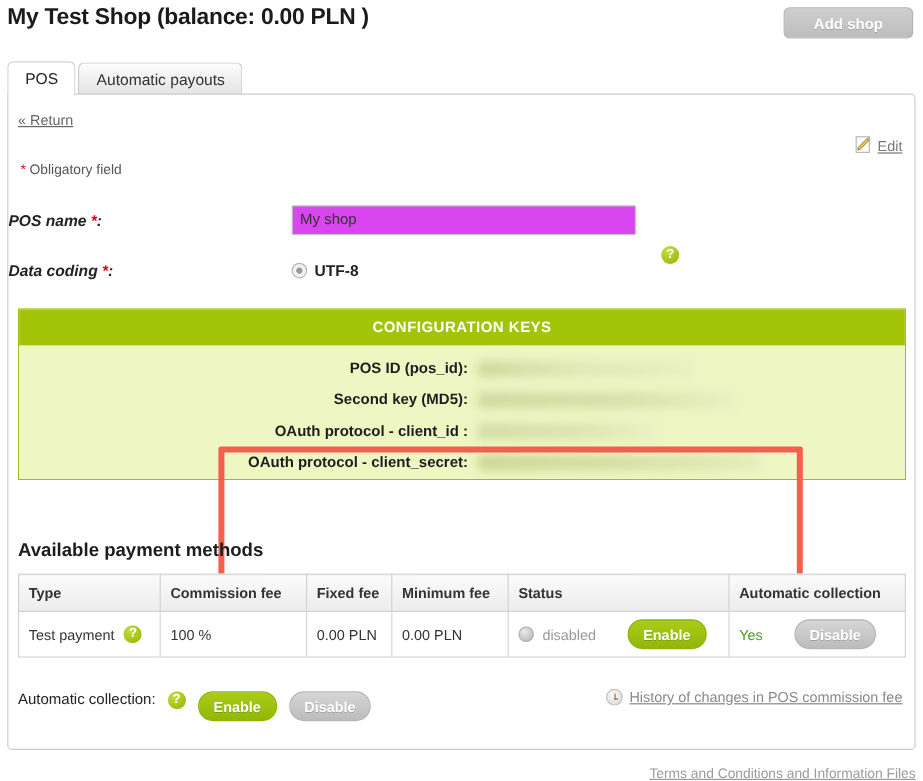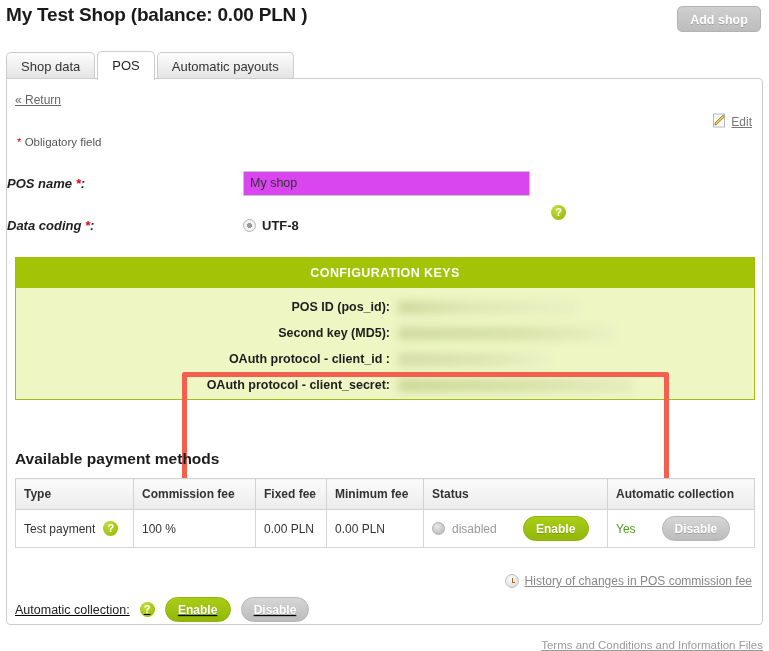--- a/index.html
+++ b/index.html
@@ -13,21 +13,21 @@
   .page { position: relative; width: 769px; height: 651px; background:#fff; }
 
   
   .page-title {
     position: absolute; left: 6px; top: 4px;
     font-size: 19px; font-weight: bold; color: #1a1a1a;
     letter-spacing: -0.2px; white-space: nowrap;
   }
   .add-shop-btn {
     position: absolute; right: 8px; top: 6px;
-    width: 84px; height: 26px; line-height: 26px;
+    width: 108px; height: 26px; line-height: 26px;
     text-align: center;
     font-size: 12.5px; font-weight: bold; color: #ffffff;
     background: linear-gradient(#cfcfcf,#bdbdbd);
     border: 1px solid #b4b4b4;
     border-radius: 5px;
     text-shadow: 0 1px 0 rgba(0,0,0,.18);
     cursor: pointer;
   }
 
   
@@ -228,22 +228,22 @@
     background: radial-gradient(circle at 40% 32%, #fafafa, #dcdcdc 85%);
     position: relative; display:inline-block;
   }
   .clock-icon:before {
     content:""; position:absolute; left:6px; top:3px; width:1px; height:4.5px; background:#b0651f;
   }
   .clock-icon:after {
     content:""; position:absolute; left:6px; top:6.5px; width:3.5px; height:1px; background:#b0651f;
   }
   .auto-coll-row {
-    position: absolute; left: 8px; top: 518px;
-    display:flex; align-items:center; gap: 10px; text-decoration: underline;
+    position: absolute; left: 8px; top: 497px;
+    display:flex; align-items:flex-start; gap: 10px;
   }
   .auto-coll-label { font-size: 12.5px; color:#222; }
 
   .footer-terms {
     position: absolute; right: 6px; top: 639px;
     font-size: 11.5px; color: #9b9b9b;
     text-decoration: underline; white-space: nowrap;
     cursor: pointer;
   }
   .pencil { display:inline-block; }
@@ -251,21 +251,20 @@
 </head>
 <body>
 
 <div class="page">
 
   <div class="page-title">My Test Shop (balance: 0.00 PLN )</div>
 
   <div class="add-shop-btn">Add shop</div>
 
   <div class="tabbar">
-    <div class="tab">Shop data</div>
     <div class="tab active">POS</div>
     <div class="tab">Automatic payouts</div>
   </div>
 
   <div class="panel">
 
     <div class="return-link">« Return</div>
 
     <div class="edit-link">
       <span class="pencil">

